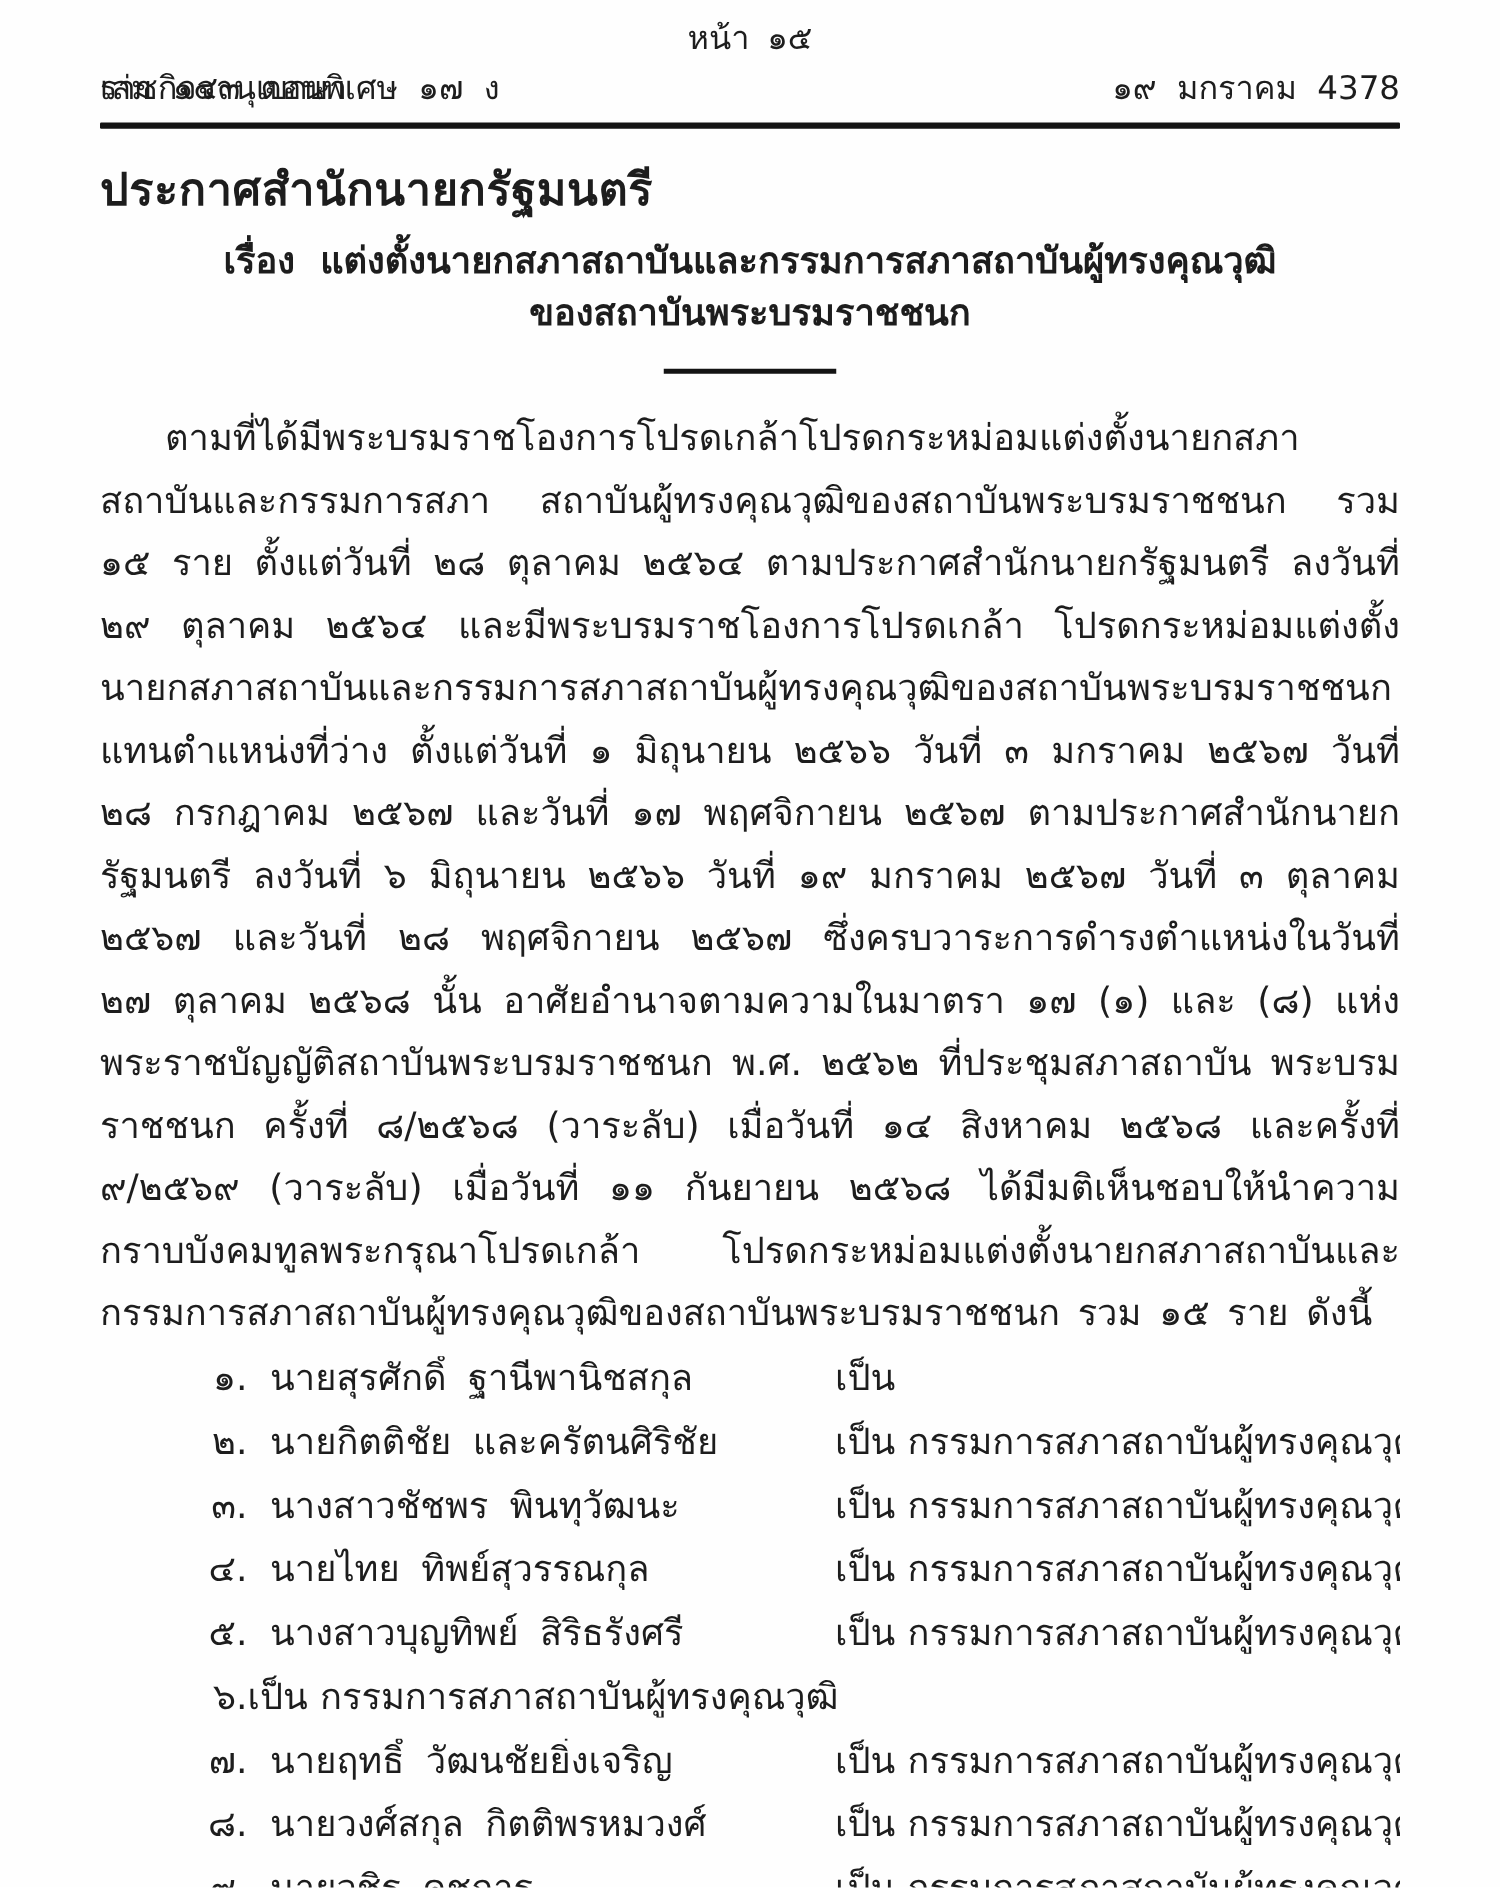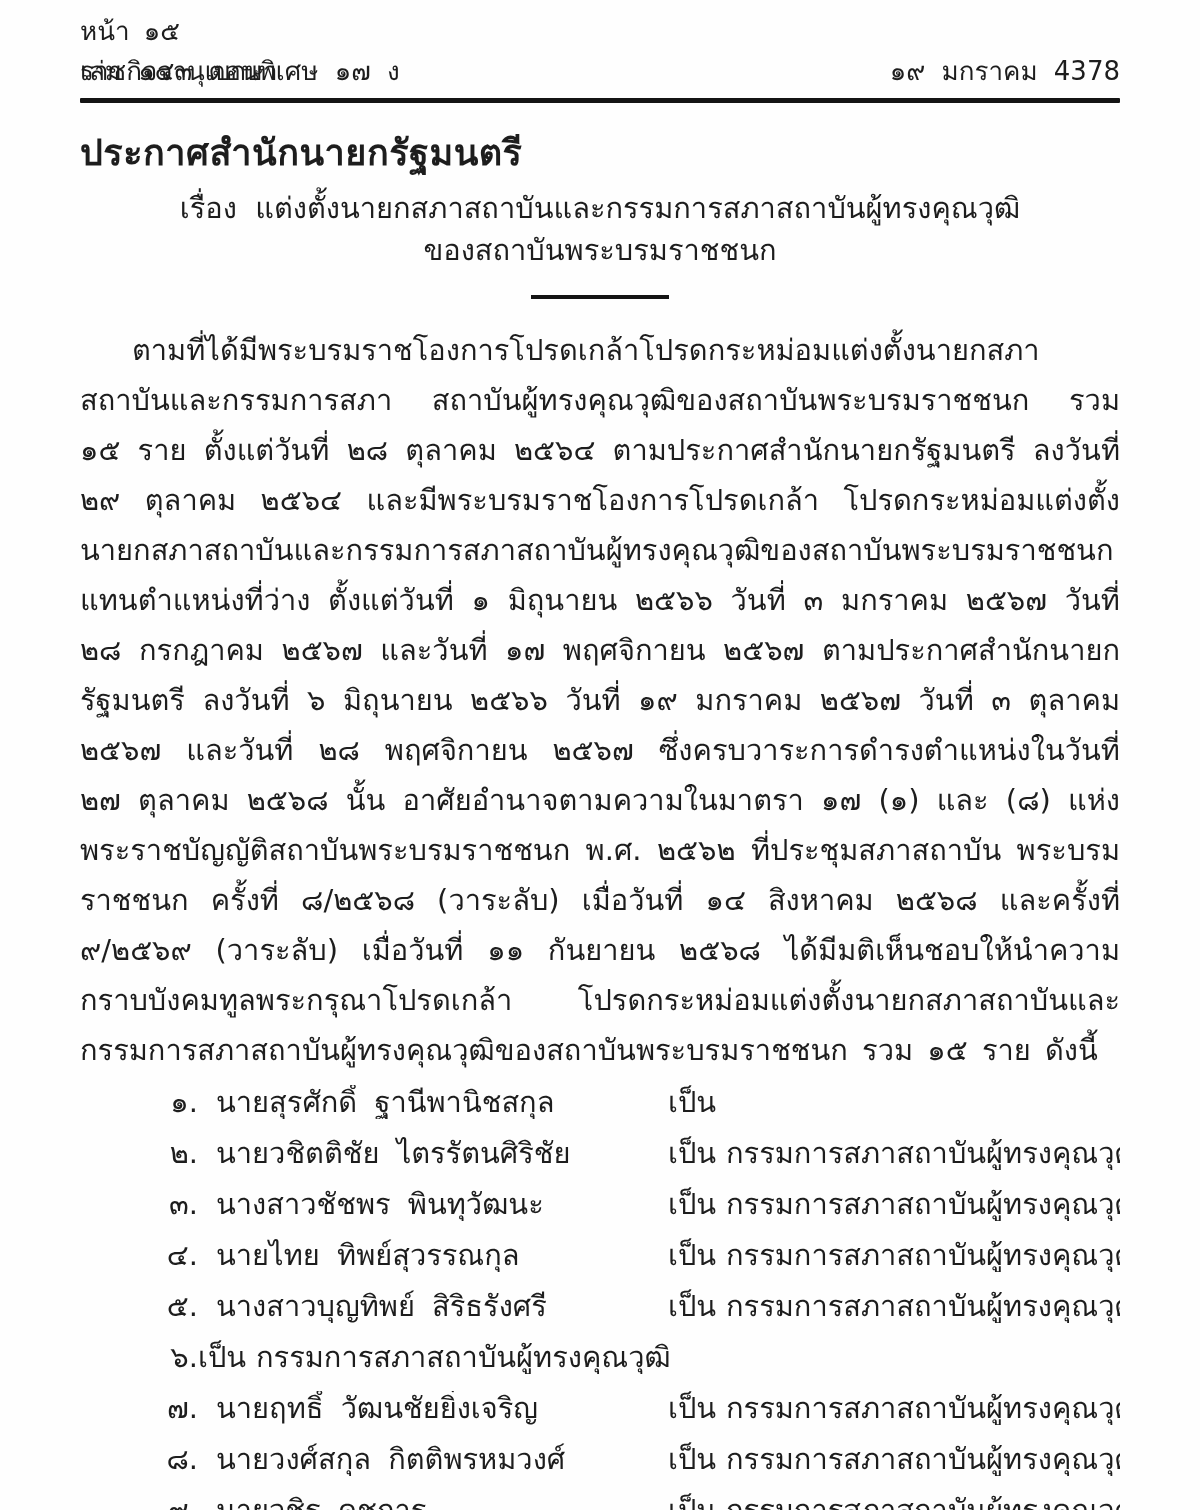--- a/index.html
+++ b/index.html
@@ -17,20 +17,21 @@
   .page {
     box-sizing: border-box;
     width: 1200px;
     height: 1510px;
     padding: 14px 80px 0 80px;
     background: #fefefe;
   }
 
   
   .page-no {
+    text-align: center;
     font-size: 26px;
     line-height: 34px;
     word-spacing: 6px;
   }
   .masthead {
     position: relative;
     margin-top: 6px;
     font-size: 26px;
     line-height: 34px;
     height: 34px;
@@ -52,21 +53,21 @@
     text-align: left;
     font-size: 36px;
     line-height: 44px;
     font-weight: bold;
     letter-spacing: 0.5px;
   }
   .subject-line {
     text-align: center;
     font-size: 29px;
     line-height: 38px;
-    font-weight: normal;
+    font-weight: bold;
     white-space: pre-wrap;
   }
   .subject-line.first { margin-top: 14px; }
   .subject-line.second { margin-top: 4px; }
   .title-divider {
     width: 138px;
     height: 4px;
     background: #141414;
     margin: 26px auto 0 auto;
   }
@@ -142,21 +143,21 @@
 
   <div class="appt-list" id="appointment-list">
     <div class="appt-row">
       <span class="num">๑.</span>
       <span class="name">นายสุรศักดิ์ ฐานีพานิชสกุล</span>
       <span class="pen">เป็น</span>
     </div>
 
     <div class="appt-row">
       <span class="num">๒.</span>
-      <span class="name">นายวชิตติชัย ไตรรัตนศิริชัย</span>
+      <span class="name">นายกิตติชัย และครัตนศิริชัย</span>
       <span class="pen">เป็น</span>
       <span class="role">กรรมการสภาสถาบันผู้ทรงคุณวุฒิ</span>
     </div>
 
     <div class="appt-row">
       <span class="num">๓.</span>
       <span class="name">นางสาวชัชพร พินทุวัฒนะ</span>
       <span class="pen">เป็น</span>
       <span class="role">กรรมการสภาสถาบันผู้ทรงคุณวุฒิ</span>
     </div>

